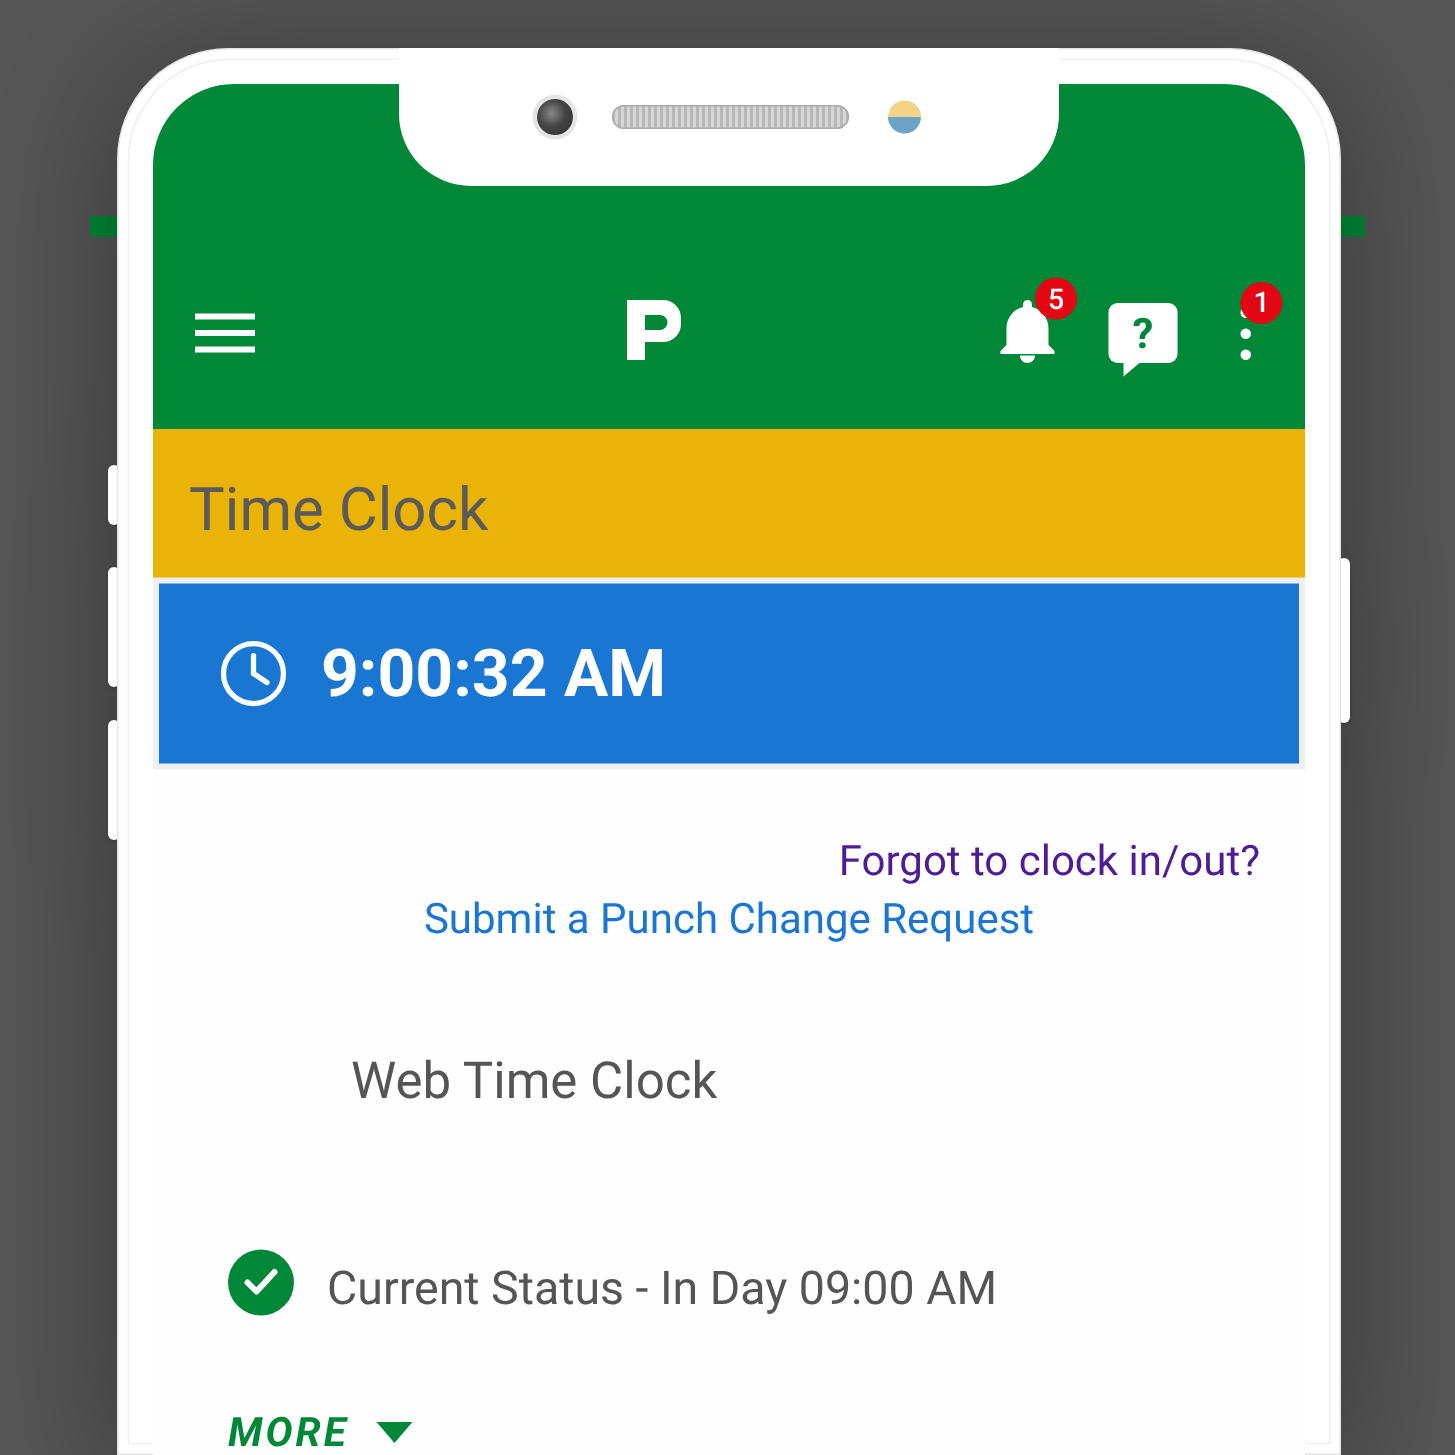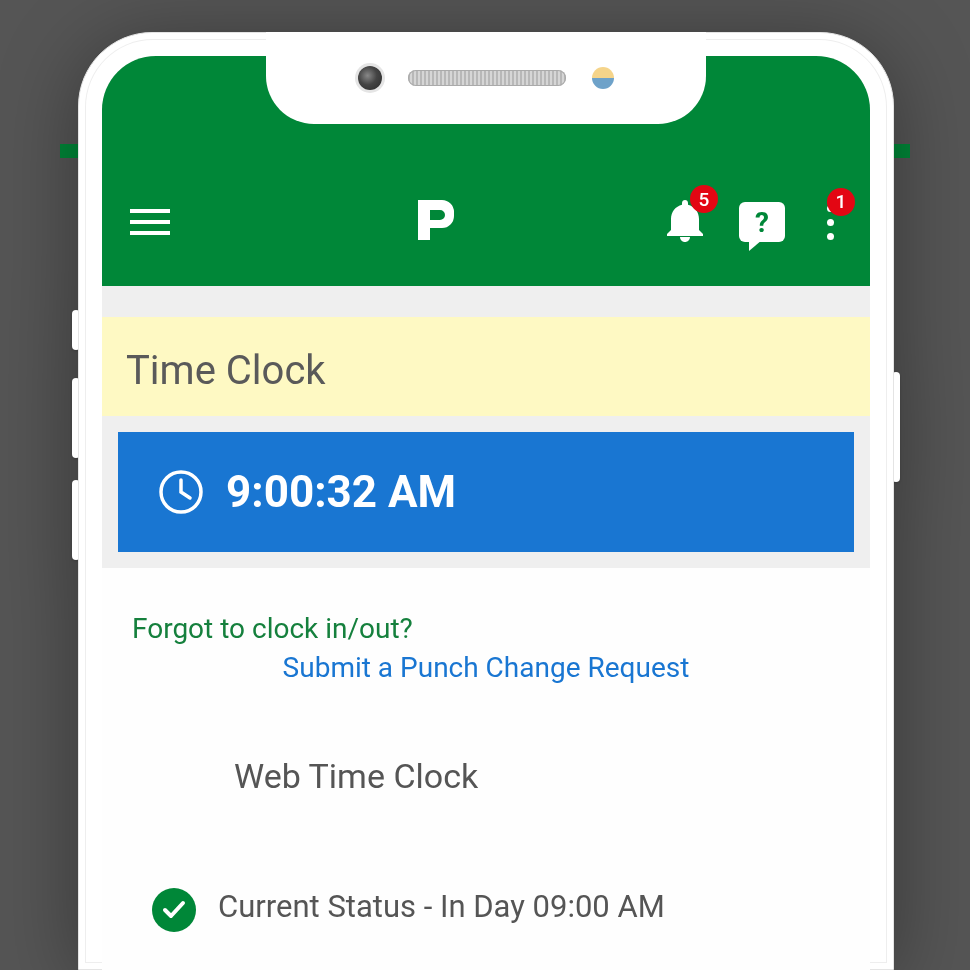--- a/index.html
+++ b/index.html
@@ -141,64 +141,63 @@
     justify-content: center;
   }
   .kebab { display: flex; flex-direction: column; gap: 7px; padding: 4px 8px;}
   .kebab span { width: 7px; height: 7px; background: #fff; border-radius: 50%; }
 
   .page-title {
     padding: 30px 24px 22px 24px;
     font-size: 40px;
     color: #5a5a5a;
     font-weight: 400;
-    background: #fef9c3;
-    margin-top: 31px;
+    background: #eab308;
   }
 
   .clock-bar {
     background: #1976d2;
     color: #fff;
     display: flex;
     align-items: center;
     gap: 22px;
     padding: 34px 40px;
-    margin: 16px;
+    margin: 4px;
   }
   .clock-bar .time {
     font-size: 44px;
     font-weight: 700;
   }
 
   .content-card {
     background: #fefefe;
     padding: 44px 30px 0 30px;
   }
   .forgot {
-    text-align: left;
+    text-align: right;
     font-size: 28px;
-    color: #15803d;
+    color: #4c1d95;
   }
   .link {
     display: block;
     text-align: center;
     color: #1976d2;
     font-size: 28px;
     margin-top: 6px;
     font-weight: 400;
   }
   .section-title {
     font-size: 34px;
     color: #555;
     margin: 72px 0 0 102px;
     font-weight: 400;
   }
   .status-row {
     display: flex;
-    align-items: flex-start;
+    align-items: flex-end;
     gap: 22px;
     margin-top: 92px;
     margin-left: 20px;
   }
   .check-circle {
     width: 44px; height: 44px;
     border-radius: 50%;
     background: #008738;
     display: flex; align-items: center; justify-content: center;
     flex-shrink: 0;

